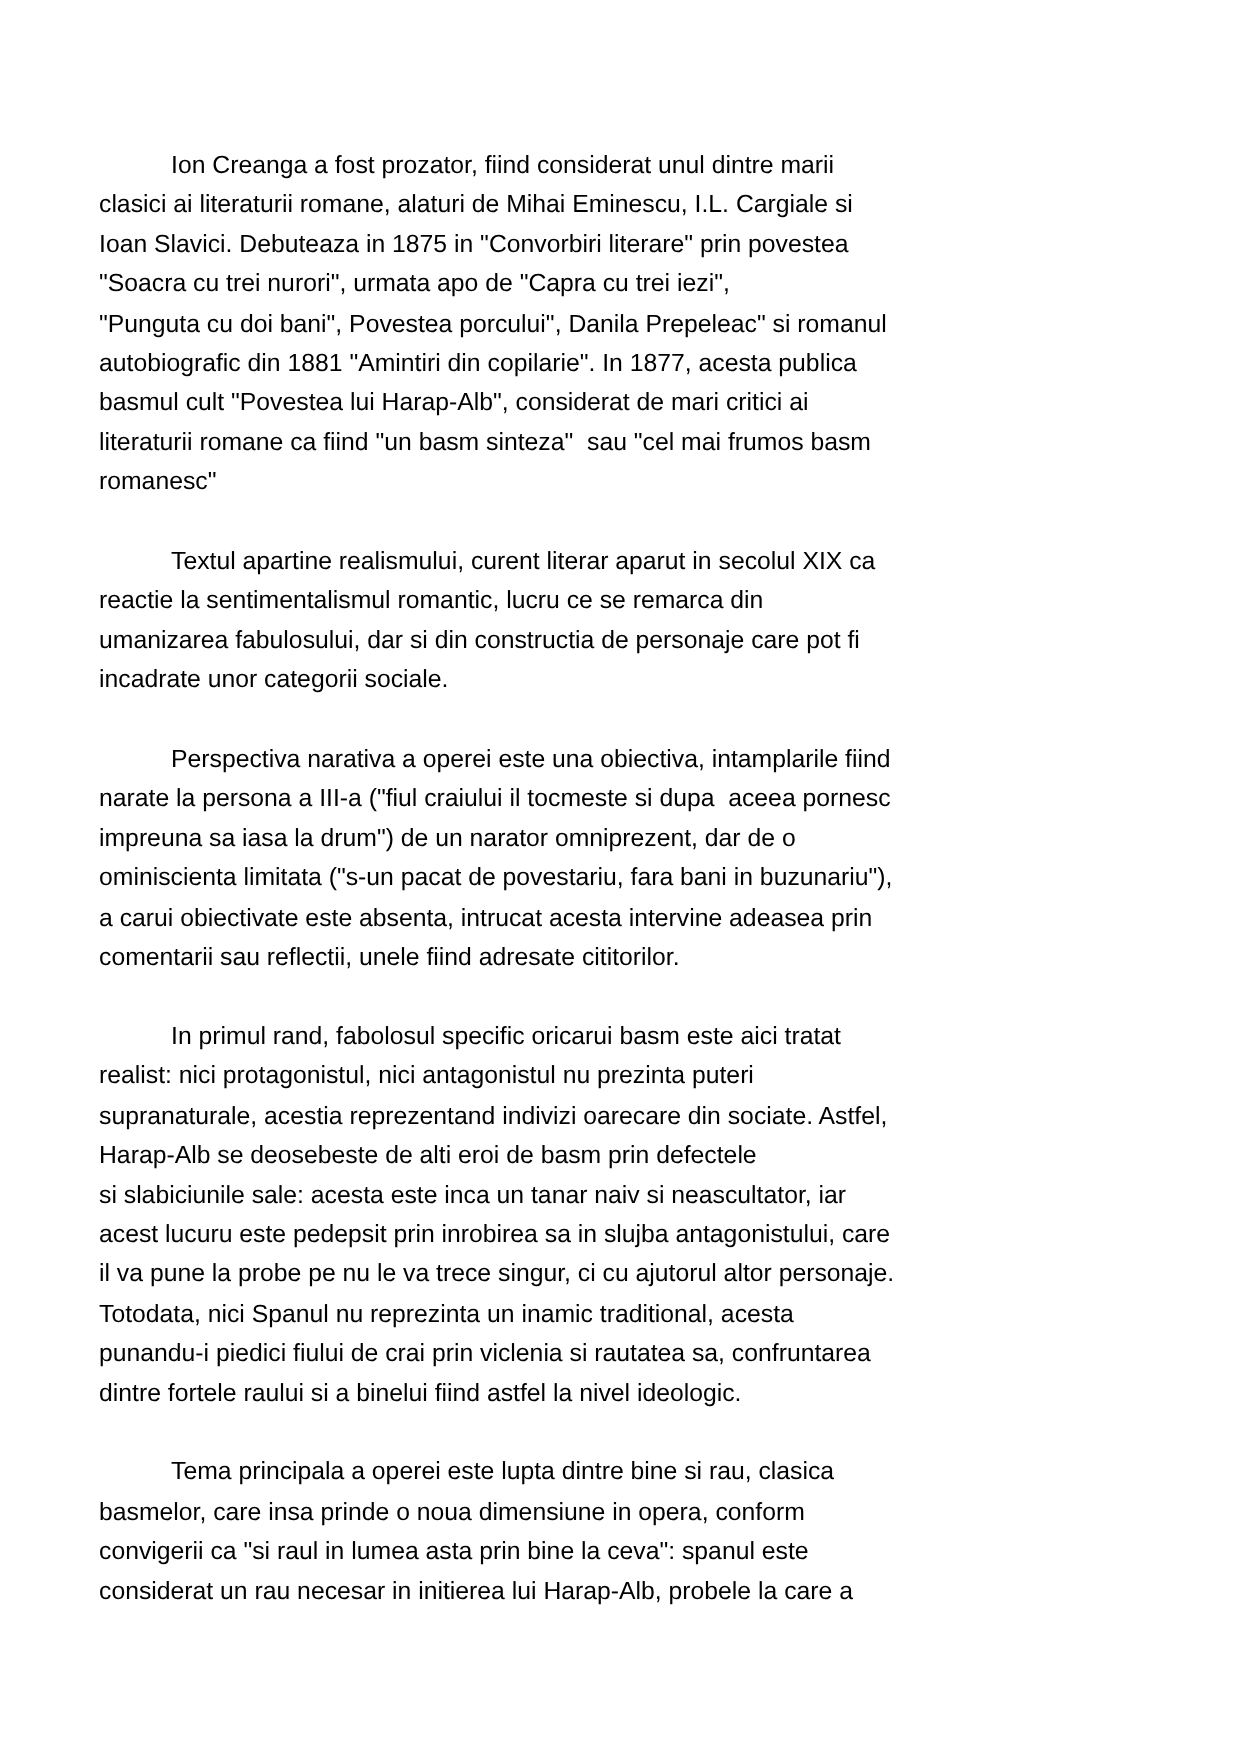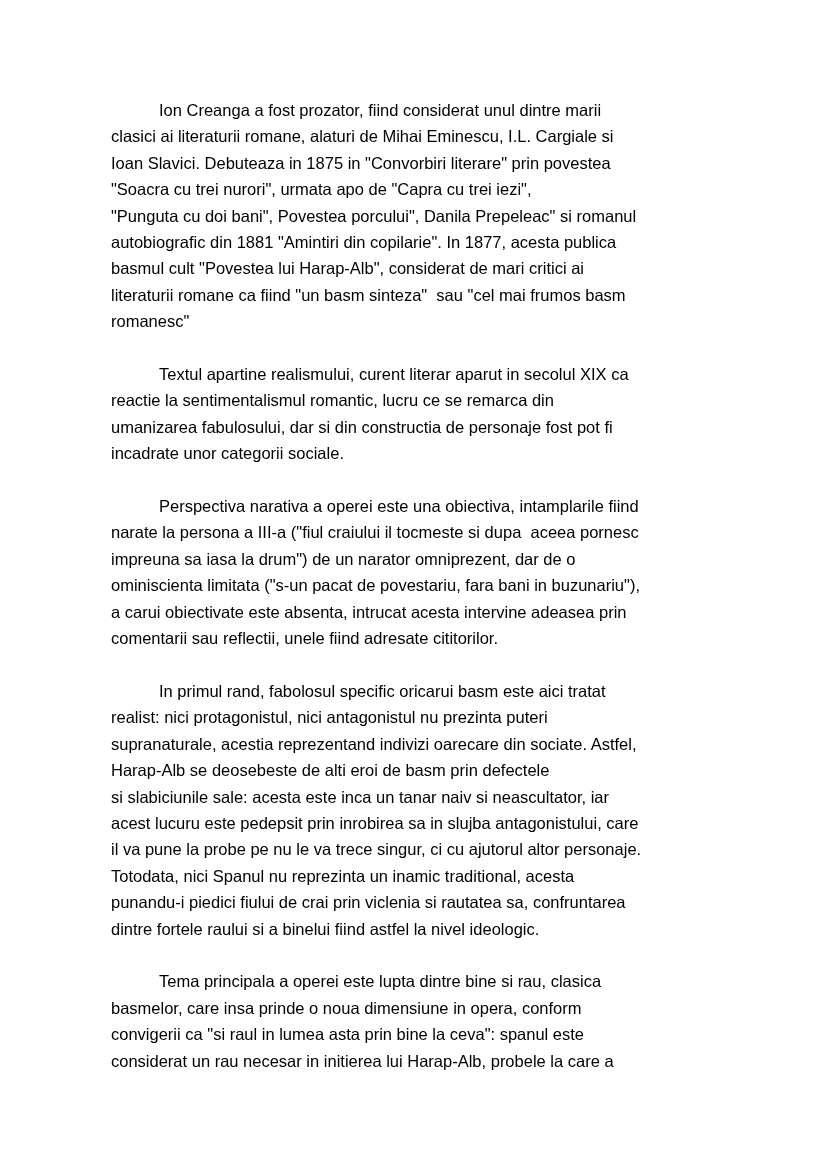--- a/index.html
+++ b/index.html
@@ -6,21 +6,21 @@
     margin: 0;
     padding: 0;
     background: #ffffff;
   }
   .page {
     position: relative;
     width: 828px;
     height: 1169px;
     background: #ffffff;
     box-sizing: border-box;
-    padding: 97px 50px 0 111px;
+    padding: 97px 50px 0 66px;
     font-family: "Liberation Sans", "DejaVu Sans", sans-serif;
     font-size: 16.5px;
     line-height: 26.4px;
     color: #000000;
     overflow: hidden;
   }
   p.para {
     margin: 0 0 26.4px 0;
     max-width: 640px;
     text-indent: 48px;
@@ -36,21 +36,21 @@
 clasici ai literaturii romane, alaturi de Mihai Eminescu, I.L. Cargiale si
 Ioan Slavici. Debuteaza in 1875 in "Convorbiri literare" prin povestea
 "Soacra cu trei nurori", urmata apo de "Capra cu trei iezi",
 "Punguta cu doi bani", Povestea porcului", Danila Prepeleac" si romanul
 autobiografic din 1881 "Amintiri din copilarie". In 1877, acesta publica
 basmul cult "Povestea lui Harap-Alb", considerat de mari critici ai
 literaturii romane ca fiind "un basm sinteza"  sau "cel mai frumos basm
 romanesc"</p>
   <p class="para">Textul apartine realismului, curent literar aparut in secolul XIX ca
 reactie la sentimentalismul romantic, lucru ce se remarca din
-umanizarea fabulosului, dar si din constructia de personaje fost pot fi
+umanizarea fabulosului, dar si din constructia de personaje care pot fi
 incadrate unor categorii sociale.</p>
   <p class="para">Perspectiva narativa a operei este una obiectiva, intamplarile fiind
 narate la persona a III-a ("fiul craiului il tocmeste si dupa  aceea pornesc
 impreuna sa iasa la drum") de un narator omniprezent, dar de o
 ominiscienta limitata ("s-un pacat de povestariu, fara bani in buzunariu"),
 a carui obiectivate este absenta, intrucat acesta intervine adeasea prin
 comentarii sau reflectii, unele fiind adresate cititorilor.</p>
   <p class="para">In primul rand, fabolosul specific oricarui basm este aici tratat
 realist: nici protagonistul, nici antagonistul nu prezinta puteri
 supranaturale, acestia reprezentand indivizi oarecare din sociate. Astfel,

